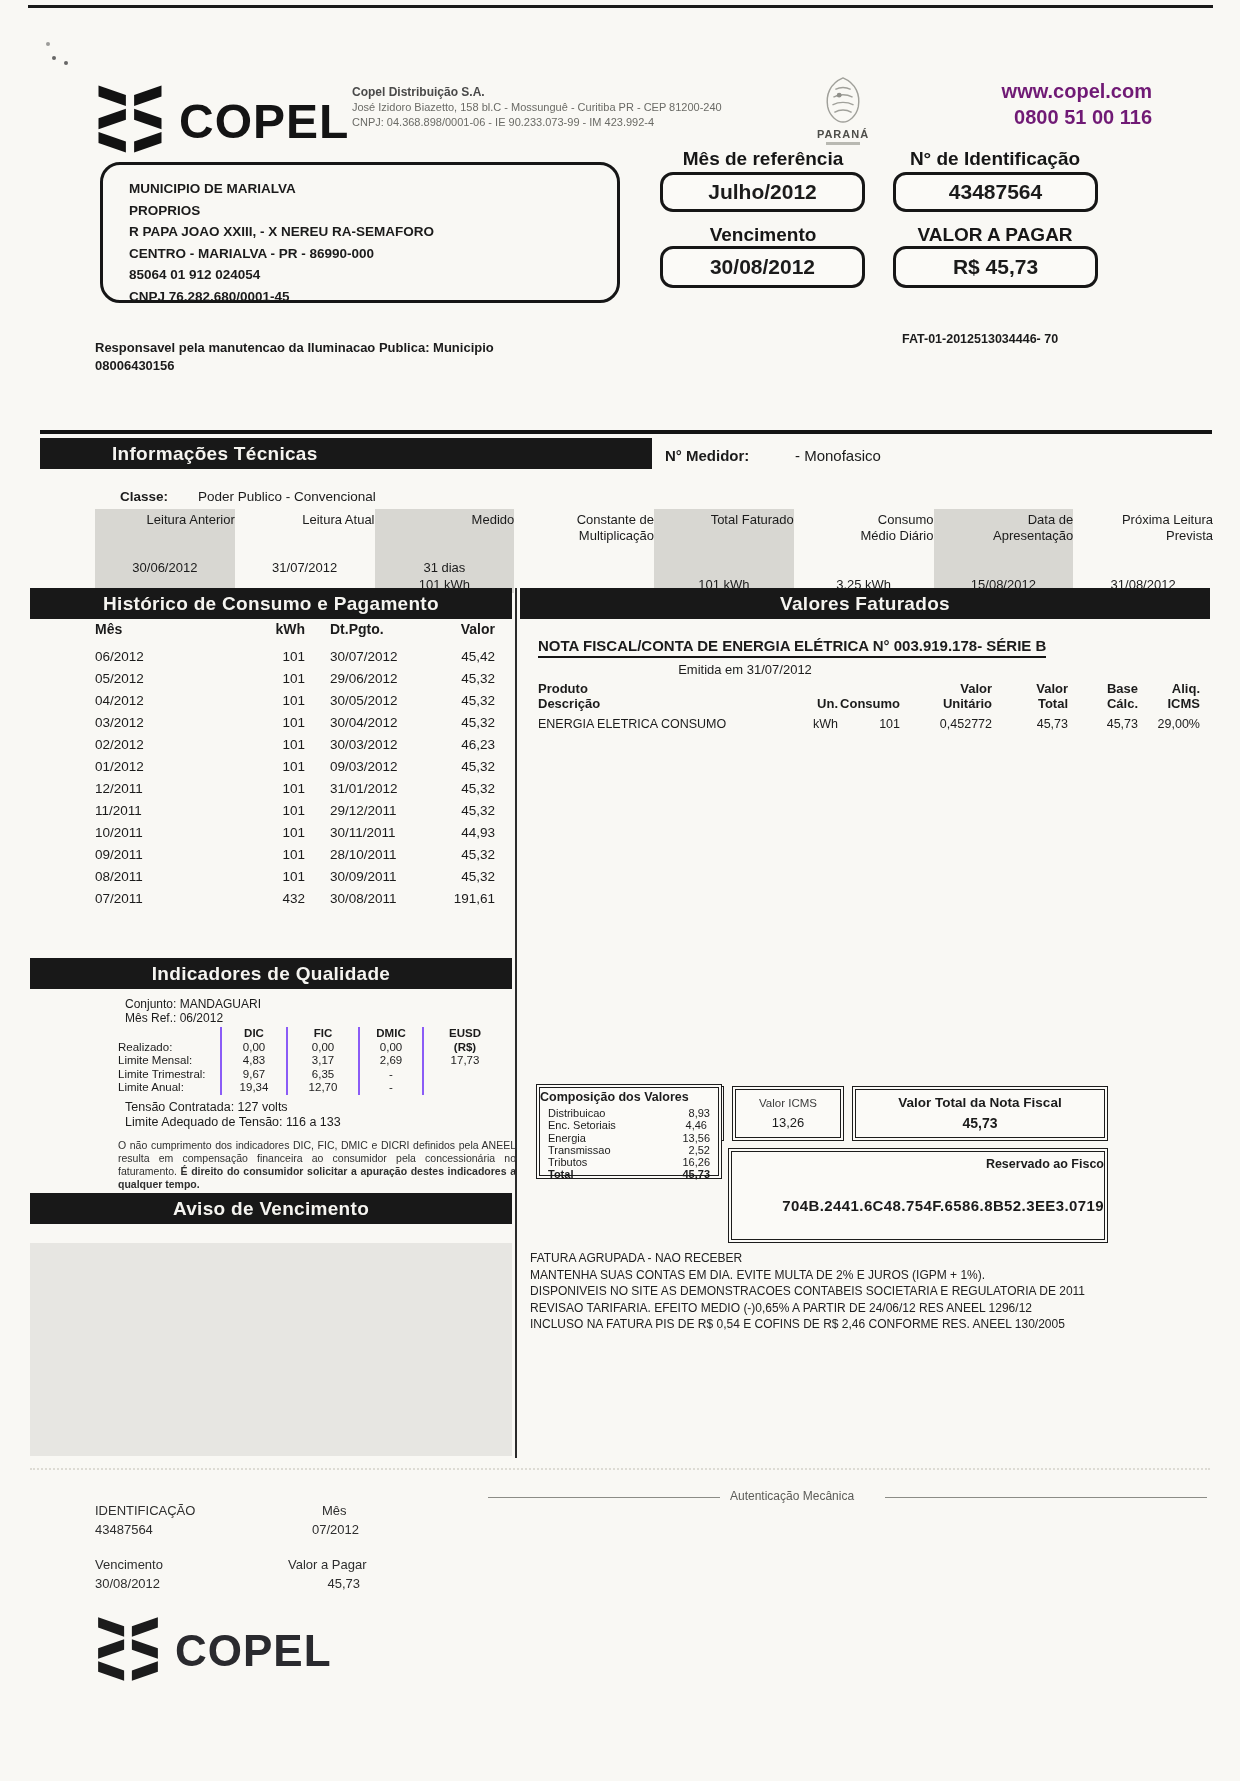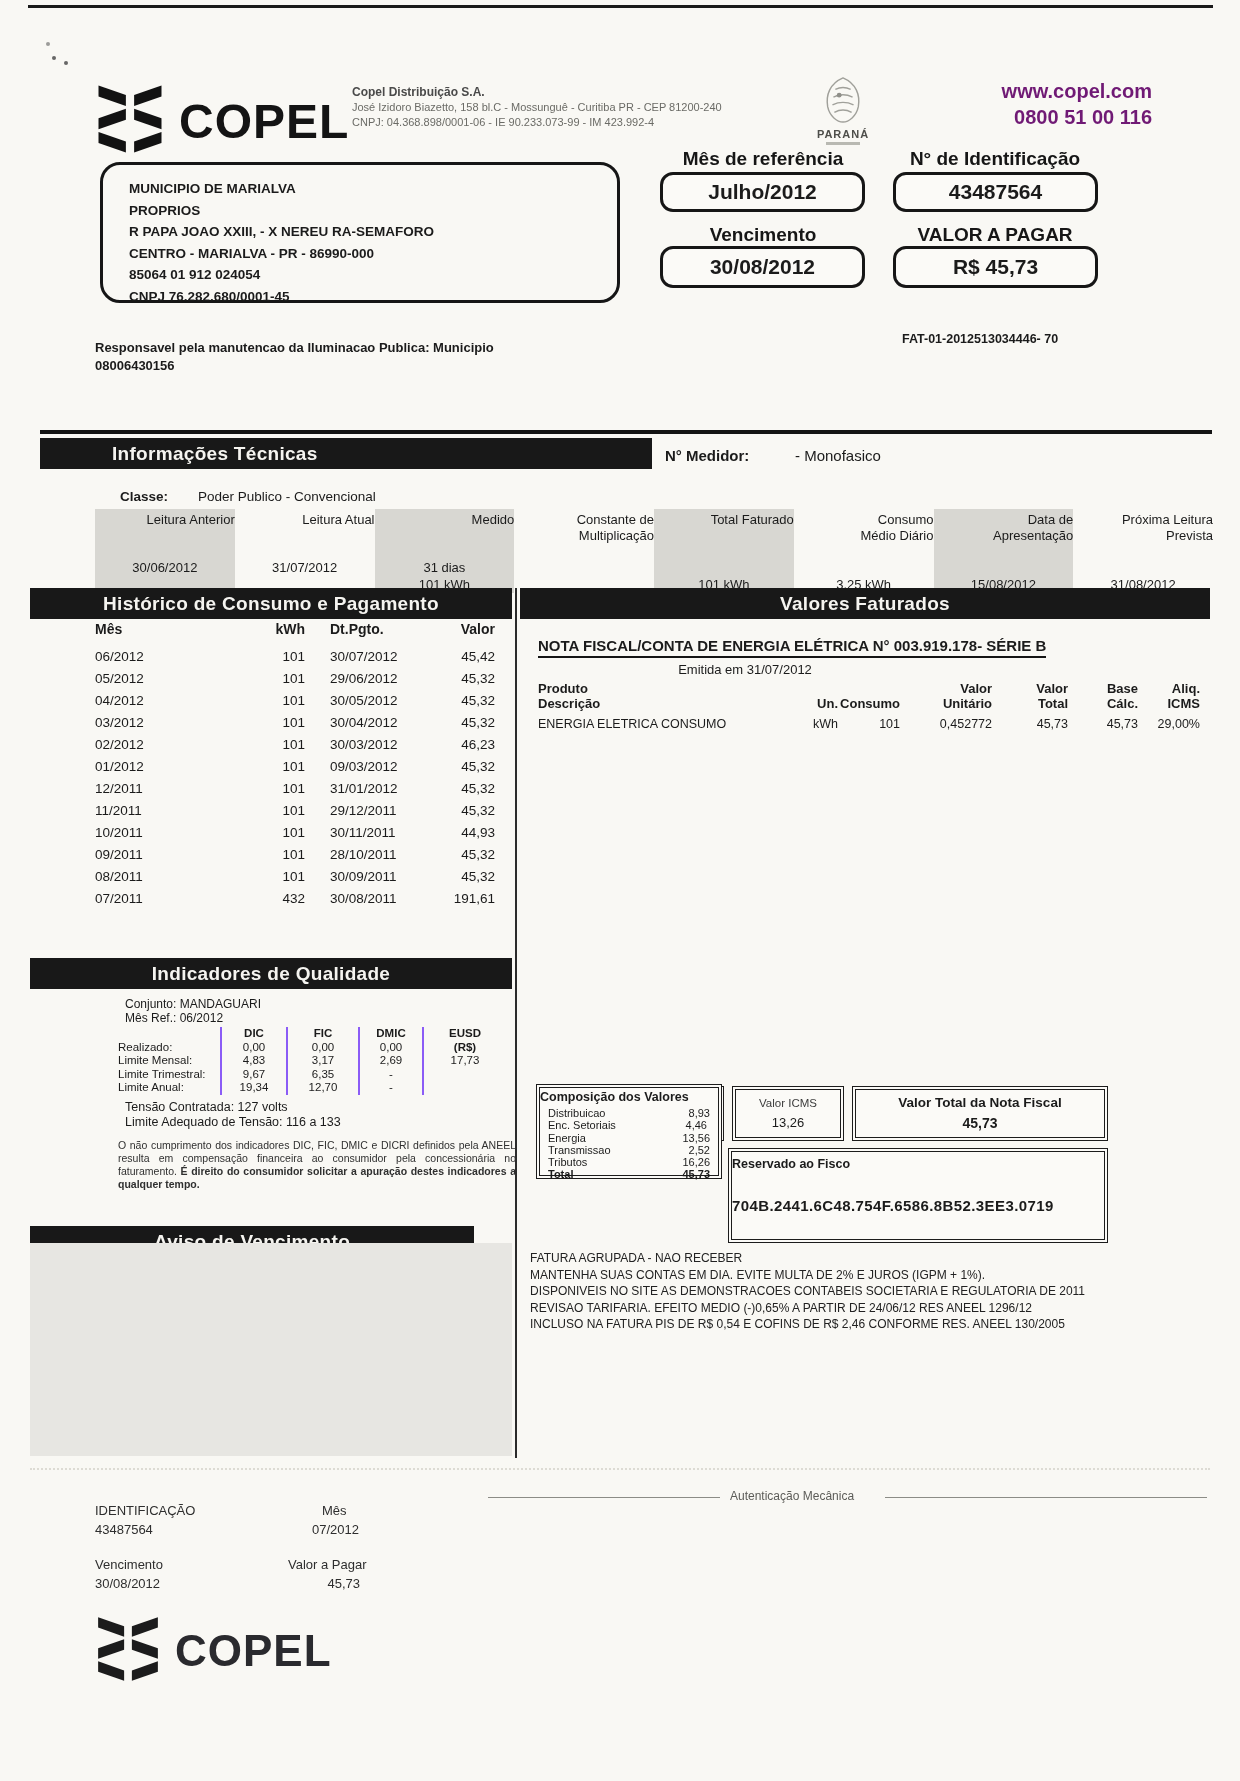--- a/index.html
+++ b/index.html
@@ -327,21 +327,21 @@
       <span class="c vl"></span>
   </div>
 
   <div class="abs" style="left:125px;top:1100px;font-size:12.5px">Tensão Contratada: 127 volts</div>
   <div class="abs" style="left:125px;top:1115px;font-size:12.5px">Limite Adequado de Tensão: 116 a 133</div>
 
   <div class="smallnote">
     <span>O não cumprimento dos indicadores DIC, FIC, DMIC e DICRI definidos pela ANEEL resulta em compensação financeira ao consumidor pela concessionária no faturamento. </span><span class="b">É direito do consumidor solicitar a apuração destes indicadores a qualquer tempo.</span>
   </div>
 
-  <div class="bar center" style="left:30px;top:1226px;width:444px">
+  <div class="bar center" style="left:30px;top:1193px;width:482px">
     <span>Aviso de Vencimento</span>
   </div>
   <div class="abs" style="left:30px;top:1243px;width:482px;height:213px;background:#e7e6e2"></div>
 
   <div class="abs b" style="left:538px;top:637px;font-size:15px;border-bottom:2px solid #151515;padding-bottom:2px">NOTA FISCAL/CONTA DE ENERGIA ELÉTRICA N° 003.919.178- SÉRIE B</div>
   <div class="abs" style="left:640px;top:662px;width:210px;text-align:center;font-size:13px">Emitida em 31/07/2012</div>
 
   <div class="prod">
     <span class="h">Produto</span>
       <span class="h r"></span>
@@ -390,21 +390,21 @@
         <span style="text-align:right">13,56</span>
       <span>Transmissao</span>
         <span style="text-align:right">2,52</span>
       <span>Tributos</span>
         <span style="text-align:right">16,26</span>
       <span class="b">Total</span>
         <span class="b" style="text-align:right">45,73</span>
     </div>
   </div>
 
-  <div class="dbox" style="left:728px;top:1148px;width:380px;height:95px;text-align:left">
+  <div class="dbox" style="left:728px;top:1148px;width:380px;height:95px;text-align:right">
     <div class="b" style="font-size:12.5px;margin-top:5px">Reservado ao Fisco</div>
     <div class="b" style="font-size:15px;margin-top:26px;letter-spacing:.4px">704B.2441.6C48.754F.6586.8B52.3EE3.0719</div>
   </div>
 
   <div class="abs notices" style="left:530px;top:1250px">
     <div>FATURA AGRUPADA - NAO RECEBER</div>
     <div>MANTENHA SUAS CONTAS EM DIA. EVITE MULTA DE 2% E JUROS (IGPM + 1%).</div>
     <div>DISPONIVEIS NO SITE AS DEMONSTRACOES CONTABEIS SOCIETARIA E REGULATORIA DE 2011</div>
     <div>REVISAO TARIFARIA. EFEITO MEDIO (-)0,65% A PARTIR DE 24/06/12 RES ANEEL 1296/12</div>
     <div>INCLUSO NA FATURA PIS DE R$ 0,54 E COFINS DE R$ 2,46 CONFORME RES. ANEEL 130/2005</div>

